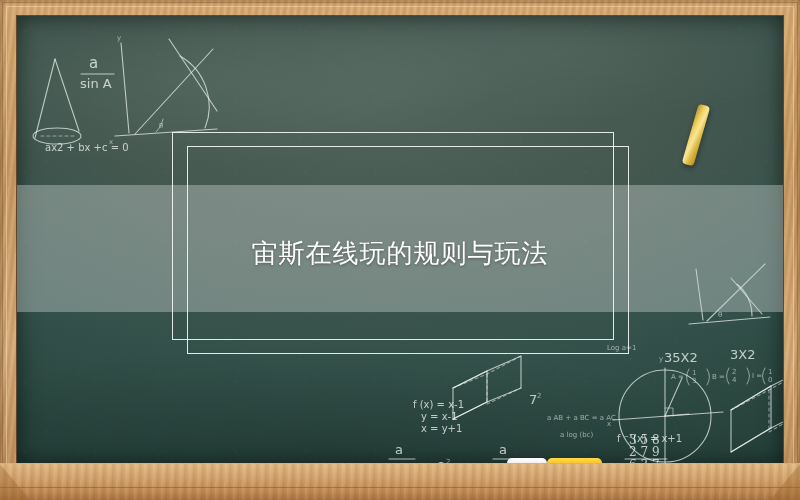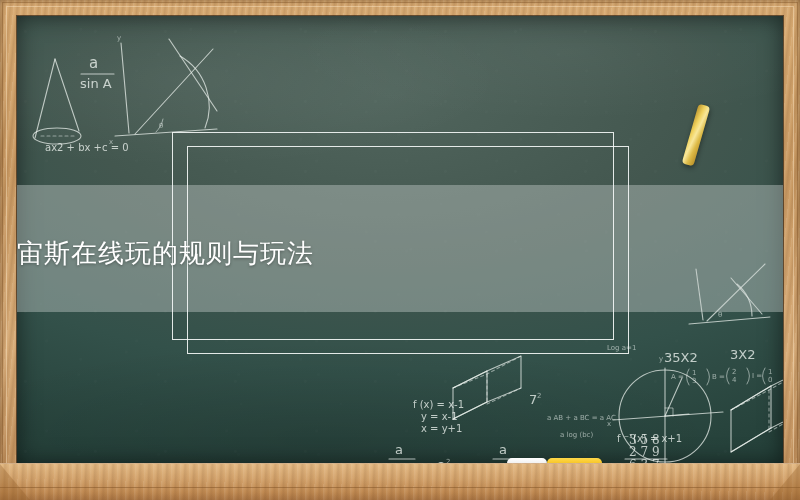--- a/index.html
+++ b/index.html
@@ -154,20 +154,21 @@
     width: 440px;
     height: 206px;
   }
 
   
   .title {
     position: absolute;
     left: 0;
     top: 220px;
     width: 766px;
+    text-align: center;
     color: #ffffff;
     font-size: 26px;
     letter-spacing: 1px;
     font-weight: 400;
     text-shadow: 0 1px 3px rgba(0,0,0,0.35);
     white-space: nowrap;
   }
 
   
   .chalk-stick {

